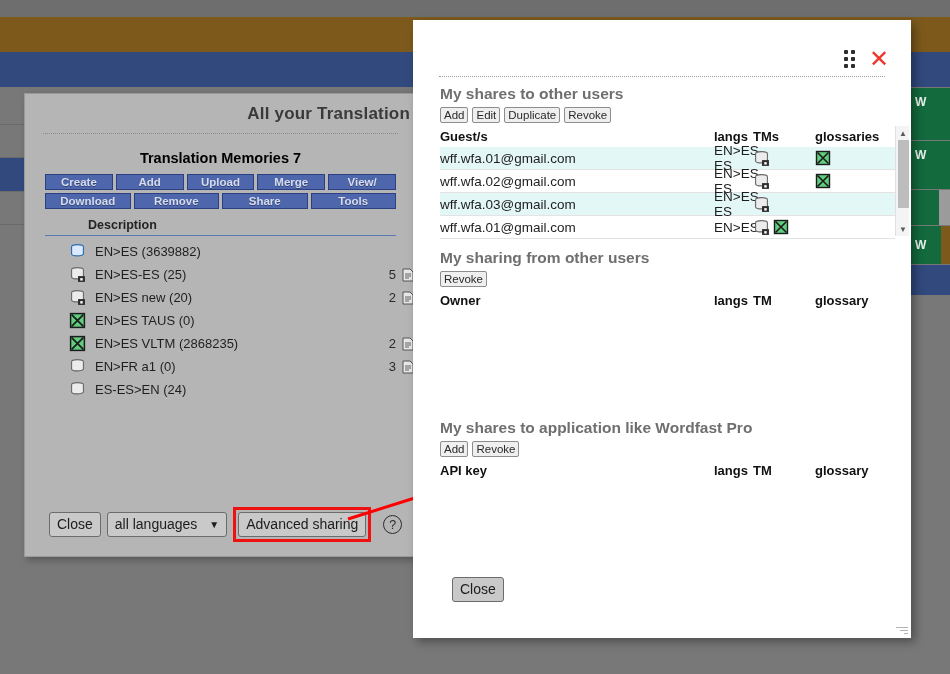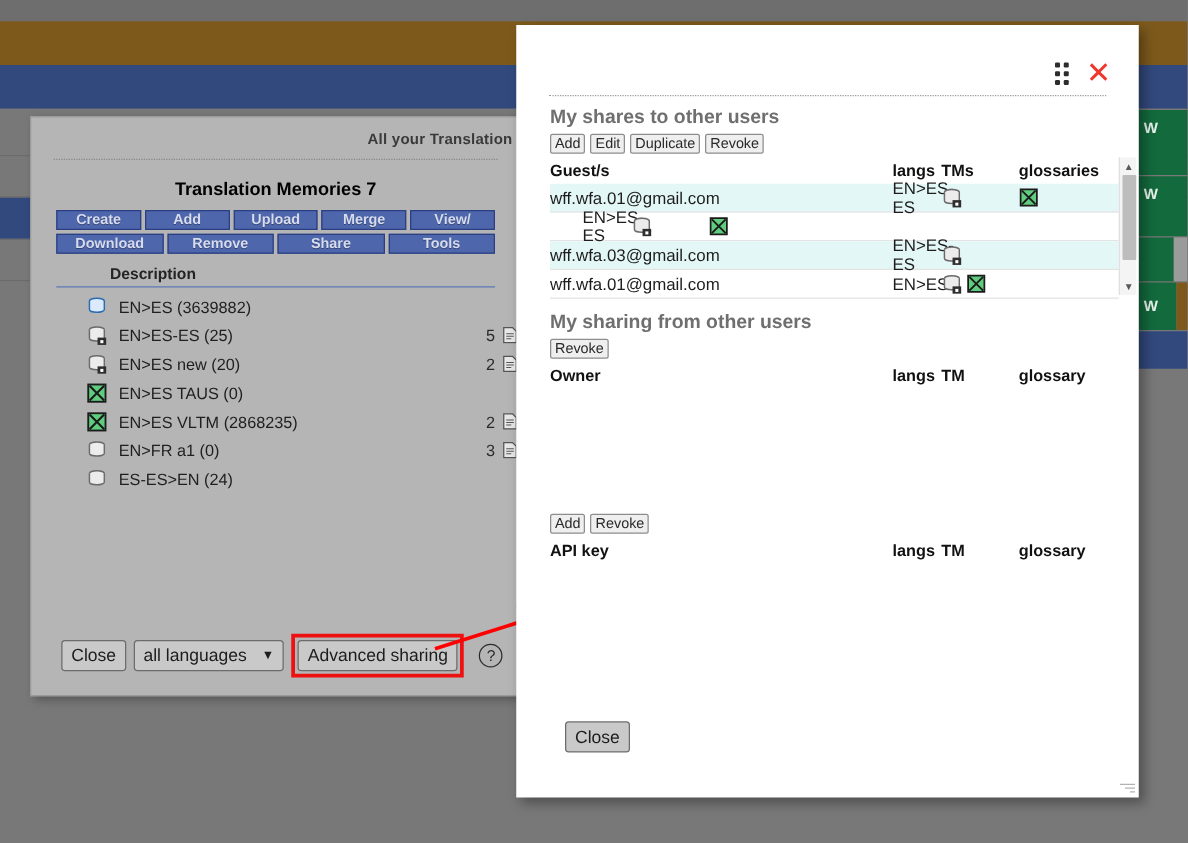--- a/index.html
+++ b/index.html
@@ -27,21 +27,21 @@
   .orange-chip { position:absolute; background:#7d5a1c; }
   .gray-chip   { position:absolute; background:#9b9b9b; }
 
   
   .back-dialog {
     position:absolute; left:24px; top:93px; width:393px; height:464px;
     background:#b5b5b5; border:1px solid #9a9a9a;
     box-shadow: 3px 3px 7px rgba(0,0,0,.28);
   }
   .bd-title {
-    text-align:right; font-weight:bold; font-size:12px; color:#3a3a3a;
+    text-align:right; font-weight:bold; font-size:17px; color:#3a3a3a;
     padding:10px 6px 6px 0; letter-spacing:.2px;
   }
   .bd-dotted { border-top:1px dotted #8a8a8a; margin:3px 18px 0 18px; }
   .bd-sub {
     text-align:center; font-weight:bold; font-size:14.5px; color:#000000;
     margin-top:16px; margin-bottom:8px;
   }
   .bd-btnrow { display:flex; gap:3px; padding:0 20px; margin-bottom:3px; }
   .bd-btn {
     flex:1; background:#4e66ac; border:1px solid #2c3f80;
@@ -343,20 +343,21 @@
               <rect x="8.5" y="9.5" width="6.5" height="5.5" fill="#2e2e2e"></rect>
               <rect x="10.6" y="11.4" width="2.3" height="2.3" fill="#fff"></rect>
             </svg>
           </div>
           <div class="c-gloss"><svg class="ico" width="16" height="16" viewBox="0 0 16 16">
               <rect x="1.5" y="1.5" width="13" height="13" fill="#5fcc7e" stroke="#1b1b1b" stroke-width="1.4"></rect>
               <path d="M2.5 2.5 L13.5 13.5 M13.5 2.5 L2.5 13.5" stroke="#1b1b1b" stroke-width="1.6"></path>
             </svg></div>
         </div>
         <div class="tbl-row">
+          <div class="c-guest">wff.wfa.02@gmail.com</div>
           <div class="c-langs">EN&gt;ES-ES</div>
           <div class="c-tm">
             <svg class="ico" width="17" height="17" viewBox="0 0 16 16">
               <ellipse cx="8" cy="3.6" rx="5.6" ry="2.1" fill="#ececec" stroke="#6b6b6b" stroke-width="1.1"></ellipse>
               <path d="M2.4 3.6 v3.2 a5.6 2.1 0 0 0 11.2 0 v-3.2" fill="#ececec" stroke="#6b6b6b" stroke-width="1.1"></path>
               <path d="M2.4 6.8 v3.2 a5.6 2.1 0 0 0 11.2 0 v-3.2" fill="#ececec" stroke="#6b6b6b" stroke-width="1.1"></path>
               <rect x="8.5" y="9.5" width="6.5" height="5.5" fill="#2e2e2e"></rect>
               <rect x="10.6" y="11.4" width="2.3" height="2.3" fill="#fff"></rect>
             </svg>
           </div>
@@ -412,20 +413,21 @@
   <div class="tbl">
     <div class="tbl-head">
       <div class="c-guest">Owner</div>
       <div class="c-langs">langs</div>
       <div class="c-tm">TM</div>
       <div class="c-gloss">glossary</div>
     </div>
     <div style="height:100px"></div>
   </div>
 
+  <div class="sec-title">My shares to application like Wordfast Pro</div>
   <div class="mini-row">
     <button class="mini-btn">Add</button>
     <button class="mini-btn">Revoke</button>
   </div>
   <div class="tbl">
     <div class="tbl-head">
       <div class="c-guest">API key</div>
       <div class="c-langs">langs</div>
       <div class="c-tm">TM</div>
       <div class="c-gloss">glossary</div>

